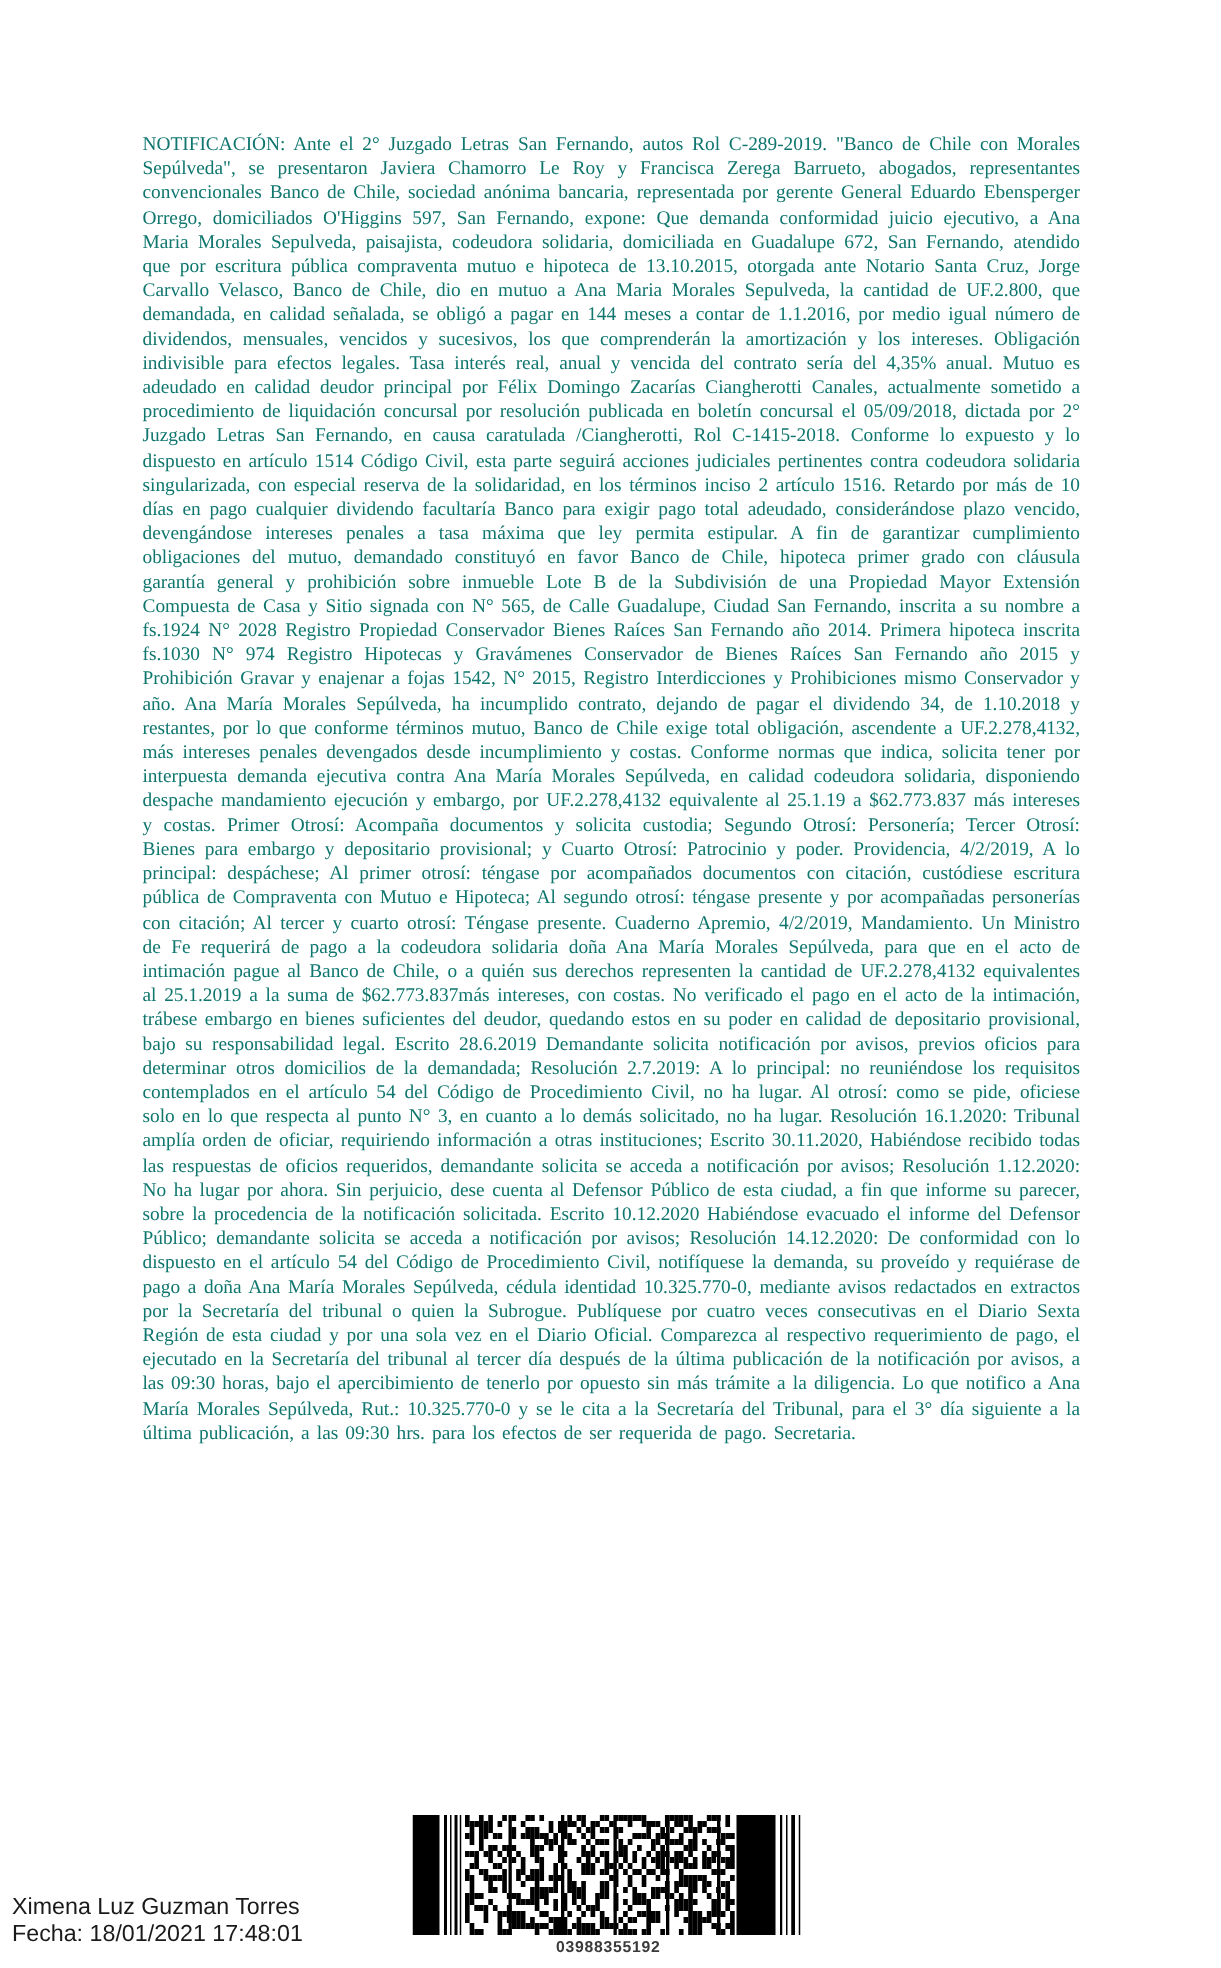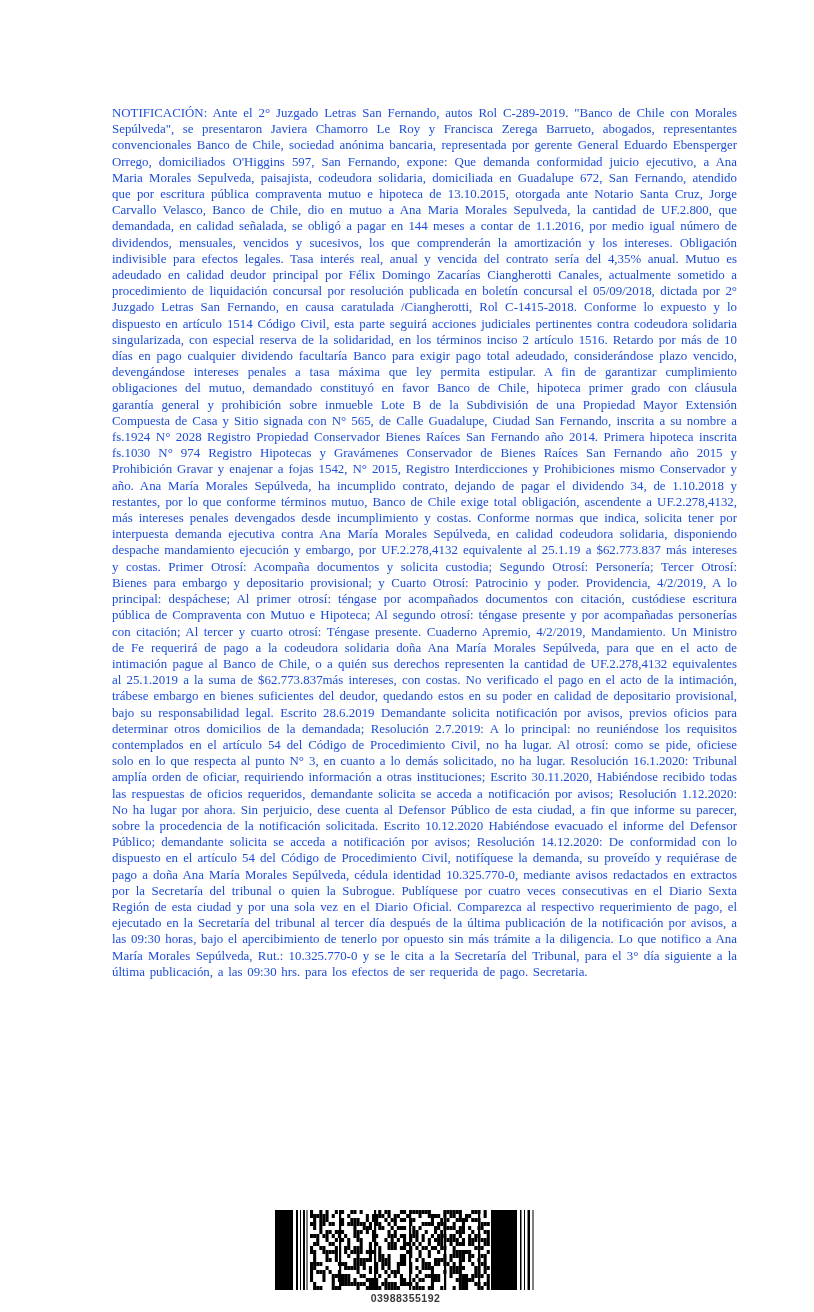--- a/index.html
+++ b/index.html
@@ -9,26 +9,26 @@
     height: 1312px;
     background: #ffffff;
     overflow: hidden;
     font-family: "Liberation Serif", serif;
   }
   .body-text {
     position: absolute;
     left: 95px;
     top: 88px;
     width: 625px;
-    margin: 17px;
+    margin: 0;
     font-family: "Liberation Serif", serif;
     font-size: 12.9px;
     line-height: 16.2px;
     text-align: justify;
-    color: #1d4ed8;
+    color: #0f766e;
     word-spacing: 1.5px;
   }
   .footer-block {
     position: absolute;
     left: 8px;
     top: 1263px;
     font-family: "Liberation Sans", sans-serif;
     font-size: 15.5px;
     line-height: 18px;
     color: #1a1a1a;
@@ -56,20 +56,24 @@
     font-weight: bold;
   }
 </style>
 </head>
 <body>
 
 <div class="page">
 
   <p class="body-text">NOTIFICACIÓN: Ante el 2° Juzgado Letras San Fernando, autos Rol C-289-2019. "Banco de Chile con Morales Sepúlveda", se presentaron Javiera Chamorro Le Roy y Francisca Zerega Barrueto, abogados, representantes convencionales Banco de Chile, sociedad anónima bancaria, representada por gerente General Eduardo Ebensperger Orrego, domiciliados O'Higgins 597, San Fernando, expone: Que demanda conformidad juicio ejecutivo, a Ana Maria Morales Sepulveda, paisajista, codeudora solidaria, domiciliada en Guadalupe 672, San Fernando, atendido que por escritura pública compraventa mutuo e hipoteca de 13.10.2015, otorgada ante Notario Santa Cruz, Jorge Carvallo Velasco, Banco de Chile, dio en mutuo a Ana Maria Morales Sepulveda, la cantidad de UF.2.800, que demandada, en calidad señalada, se obligó a pagar en 144 meses a contar de 1.1.2016, por medio igual número de dividendos, mensuales, vencidos y sucesivos, los que comprenderán la amortización y los intereses. Obligación indivisible para efectos legales. Tasa interés real, anual y vencida del contrato sería del 4,35% anual. Mutuo es adeudado en calidad deudor principal por Félix Domingo Zacarías Ciangherotti Canales, actualmente sometido a procedimiento de liquidación concursal por resolución publicada en boletín concursal el 05/09/2018, dictada por 2° Juzgado Letras San Fernando, en causa caratulada /Ciangherotti, Rol C-1415-2018. Conforme lo expuesto y lo dispuesto en artículo 1514 Código Civil, esta parte seguirá acciones judiciales pertinentes contra codeudora solidaria singularizada, con especial reserva de la solidaridad, en los términos inciso 2 artículo 1516. Retardo por más de 10 días en pago cualquier dividendo facultaría Banco para exigir pago total adeudado, considerándose plazo vencido, devengándose intereses penales a tasa máxima que ley permita estipular. A fin de garantizar cumplimiento obligaciones del mutuo, demandado constituyó en favor Banco de Chile, hipoteca primer grado con cláusula garantía general y prohibición sobre inmueble Lote B de la Subdivisión de una Propiedad Mayor Extensión Compuesta de Casa y Sitio signada con N° 565, de Calle Guadalupe, Ciudad San Fernando, inscrita a su nombre a fs.1924 N° 2028 Registro Propiedad Conservador Bienes Raíces San Fernando año 2014. Primera hipoteca inscrita fs.1030 N° 974 Registro Hipotecas y Gravámenes Conservador de Bienes Raíces San Fernando año 2015 y Prohibición Gravar y enajenar a fojas 1542, N° 2015, Registro Interdicciones y Prohibiciones mismo Conservador y año. Ana María Morales Sepúlveda, ha incumplido contrato, dejando de pagar el dividendo 34, de 1.10.2018 y restantes, por lo que conforme términos mutuo, Banco de Chile exige total obligación, ascendente a UF.2.278,4132, más intereses penales devengados desde incumplimiento y costas. Conforme normas que indica, solicita tener por interpuesta demanda ejecutiva contra Ana María Morales Sepúlveda, en calidad codeudora solidaria, disponiendo despache mandamiento ejecución y embargo, por UF.2.278,4132 equivalente al 25.1.19 a $62.773.837 más intereses y costas. Primer Otrosí: Acompaña documentos y solicita custodia; Segundo Otrosí: Personería; Tercer Otrosí: Bienes para embargo y depositario provisional; y Cuarto Otrosí: Patrocinio y poder. Providencia, 4/2/2019, A lo principal: despáchese; Al primer otrosí: téngase por acompañados documentos con citación, custódiese escritura pública de Compraventa con Mutuo e Hipoteca; Al segundo otrosí: téngase presente y por acompañadas personerías con citación; Al tercer y cuarto otrosí: Téngase presente. Cuaderno Apremio, 4/2/2019, Mandamiento. Un Ministro de Fe requerirá de pago a la codeudora solidaria doña Ana María Morales Sepúlveda, para que en el acto de intimación pague al Banco de Chile, o a quién sus derechos representen la cantidad de UF.2.278,4132 equivalentes al 25.1.2019 a la suma de $62.773.837más intereses, con costas. No verificado el pago en el acto de la intimación, trábese embargo en bienes suficientes del deudor, quedando estos en su poder en calidad de depositario provisional, bajo su responsabilidad legal. Escrito 28.6.2019 Demandante solicita notificación por avisos, previos oficios para determinar otros domicilios de la demandada; Resolución 2.7.2019: A lo principal: no reuniéndose los requisitos contemplados en el artículo 54 del Código de Procedimiento Civil, no ha lugar. Al otrosí: como se pide, oficiese solo en lo que respecta al punto N° 3, en cuanto a lo demás solicitado, no ha lugar. Resolución 16.1.2020: Tribunal amplía orden de oficiar, requiriendo información a otras instituciones; Escrito 30.11.2020, Habiéndose recibido todas las respuestas de oficios requeridos, demandante solicita se acceda a notificación por avisos; Resolución 1.12.2020: No ha lugar por ahora. Sin perjuicio, dese cuenta al Defensor Público de esta ciudad, a fin que informe su parecer, sobre la procedencia de la notificación solicitada. Escrito 10.12.2020 Habiéndose evacuado el informe del Defensor Público; demandante solicita se acceda a notificación por avisos; Resolución 14.12.2020: De conformidad con lo dispuesto en el artículo 54 del Código de Procedimiento Civil, notifíquese la demanda, su proveído y requiérase de pago a doña Ana María Morales Sepúlveda, cédula identidad 10.325.770-0, mediante avisos redactados en extractos por la Secretaría del tribunal o quien la Subrogue. Publíquese por cuatro veces consecutivas en el Diario Sexta Región de esta ciudad y por una sola vez en el Diario Oficial. Comparezca al respectivo requerimiento de pago, el ejecutado en la Secretaría del tribunal al tercer día después de la última publicación de la notificación por avisos, a las 09:30 horas, bajo el apercibimiento de tenerlo por opuesto sin más trámite a la diligencia. Lo que notifico a Ana María Morales Sepúlveda, Rut.: 10.325.770-0 y se le cita a la Secretaría del Tribunal, para el 3° día siguiente a la última publicación, a las 09:30 hrs. para los efectos de ser requerida de pago. Secretaria.</p>
 
+  <div class="footer-block">
+    <div>Ximena Luz Guzman Torres</div>
+    <div>Fecha: 18/01/2021 17:48:01</div>
+  </div>
 
   <div class="barcode-wrap">
     <svg class="barcode-svg" id="barcode" viewBox="0 0 261 80" xmlns="http://www.w3.org/2000/svg">
         <rect x="0" y="0" width="18" height="80" fill="#000000"></rect>
         <rect x="21" y="0" width="2" height="80" fill="#000000"></rect>
         <rect x="25" y="0" width="1" height="80" fill="#000000"></rect>
         <rect x="28" y="0" width="2" height="80" fill="#000000"></rect>
         <rect x="31.5" y="0" width="1" height="80" fill="#000000"></rect>
         <rect x="35" y="0" width="3.1" height="4" fill="#000000"></rect>
         <rect x="44.300000000000004" y="0" width="3.1" height="4" fill="#000000"></rect>

